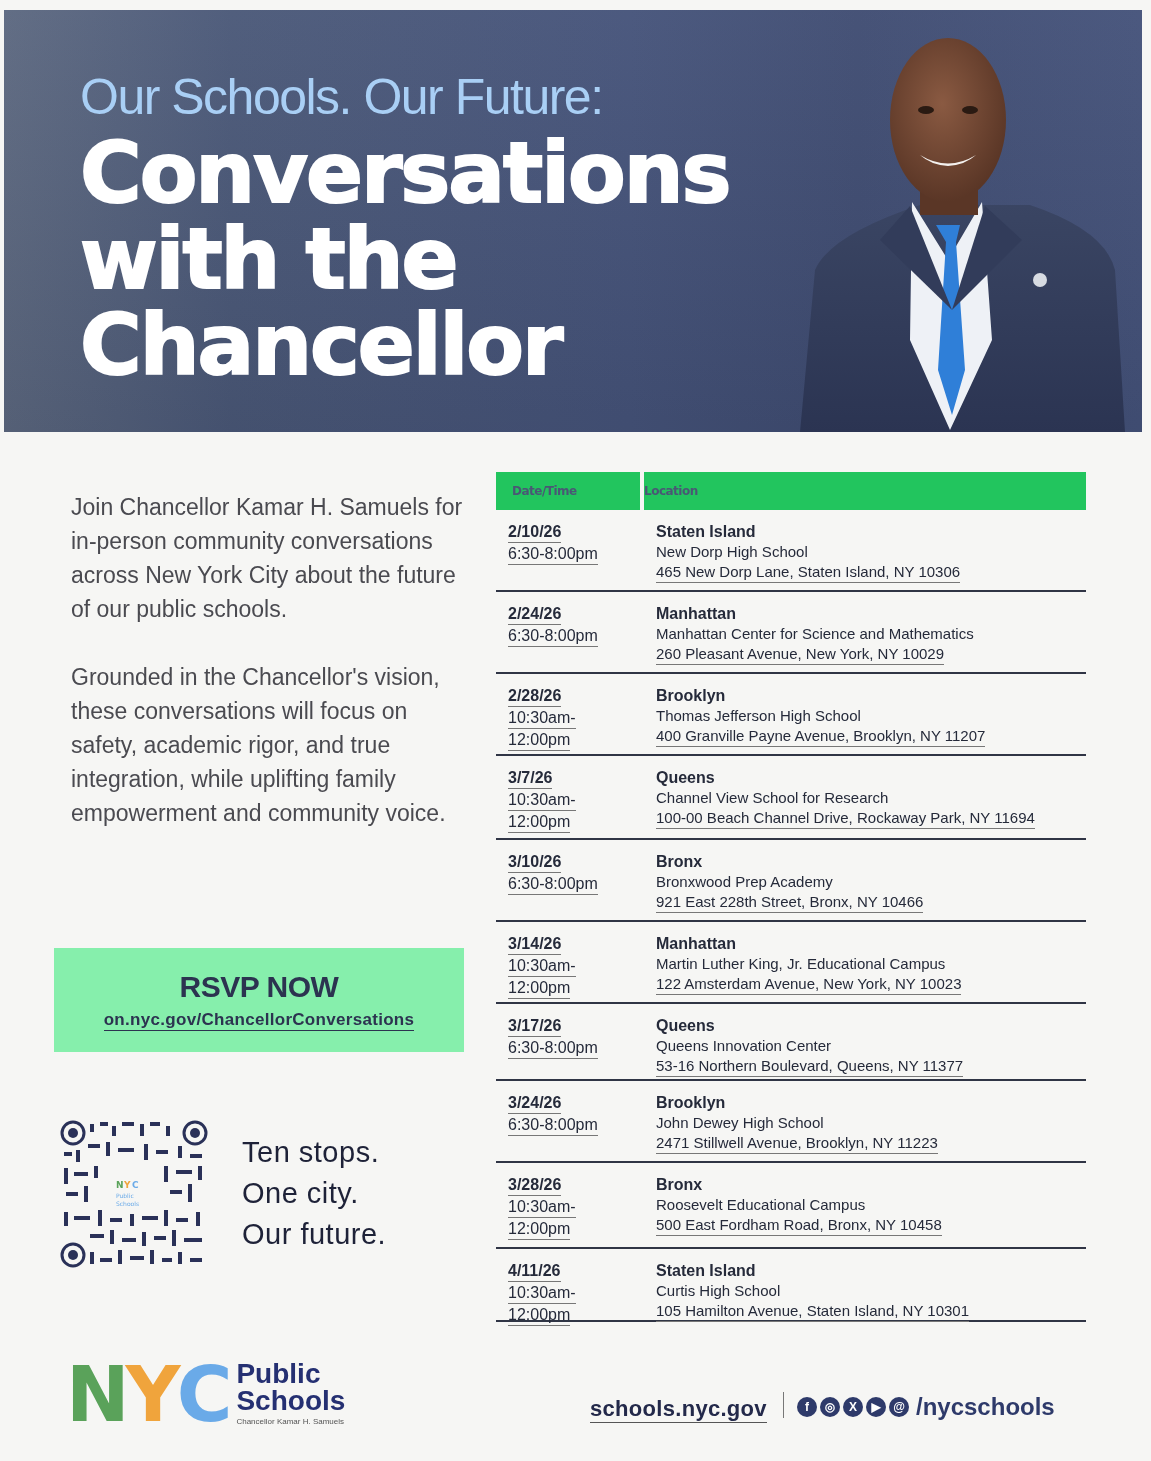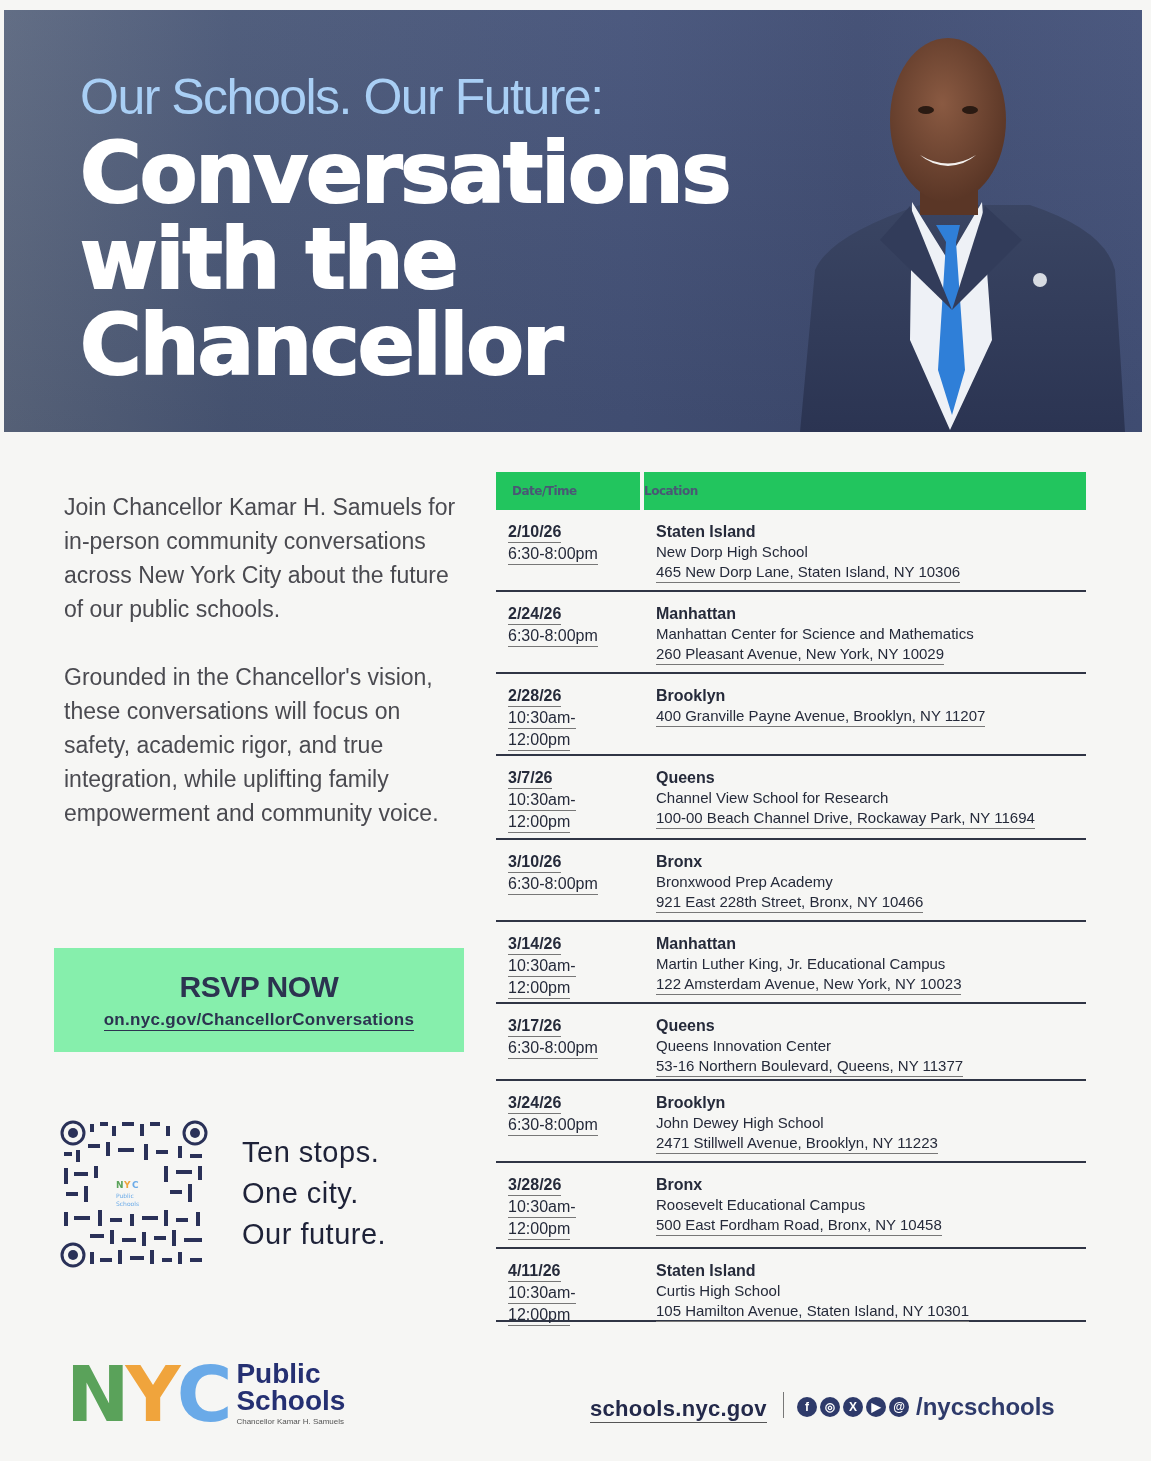--- a/index.html
+++ b/index.html
@@ -25,21 +25,21 @@
       position: absolute; left: 76px; top: 120px;
       font-family: "DejaVu Sans", sans-serif; font-weight: 900; font-size: 84px; line-height: 86px;
       color: #ffffff; letter-spacing: -2px; -webkit-text-stroke: 2px #ffffff;
     }
     .title span { display: block; }
 
     
     .portrait { position: absolute; left: 760px; top: 10px; width: 382px; height: 422px; }
 
     
-    .intro { position: absolute; left: 64px; top: 490px; width: 400px; color: #4a4a50; font-size: 23px; line-height: 34px; }
+    .intro { position: absolute; left: 71px; top: 490px; width: 400px; color: #4a4a50; font-size: 23px; line-height: 34px; }
     .intro p + p { margin-top: 34px; }
 
     
     .rsvp {
       position: absolute; left: 54px; top: 948px; width: 410px; height: 104px;
       background: #86efac; text-align: center; cursor: pointer;
     }
     .rsvp-title { display: block; margin-top: 22px; font-weight: bold; font-size: 30px; color: #2c3350; letter-spacing: -0.5px; }
     .rsvp-link { display: inline-block; margin-top: 6px; font-weight: bold; font-size: 17px; color: #2c3350; border-bottom: 1.5px solid #2c3350; letter-spacing: 0.3px; }
 
@@ -224,20 +224,21 @@
        <span class="s">Manhattan Center for Science and Mathematics</span>
        <span class="a">260 Pleasant Avenue, New York, NY 10029</span>
      </div>
       </div>
       <div class="row" style="height: 82px;">
         <div class="dcol">
        <span class="d">2/28/26</span><span class="t">10:30am-</span><span class="t">12:00pm</span>
      </div>
      <div class="lcol">
        <span class="b">Brooklyn</span>
+       <span class="s">Thomas Jefferson High School</span>
        <span class="a">400 Granville Payne Avenue, Brooklyn, NY 11207</span>
      </div>
       </div>
       <div class="row" style="height: 84px;">
         <div class="dcol">
        <span class="d">3/7/26</span><span class="t">10:30am-</span><span class="t">12:00pm</span>
      </div>
      <div class="lcol">
        <span class="b">Queens</span>
        <span class="s">Channel View School for Research</span>

